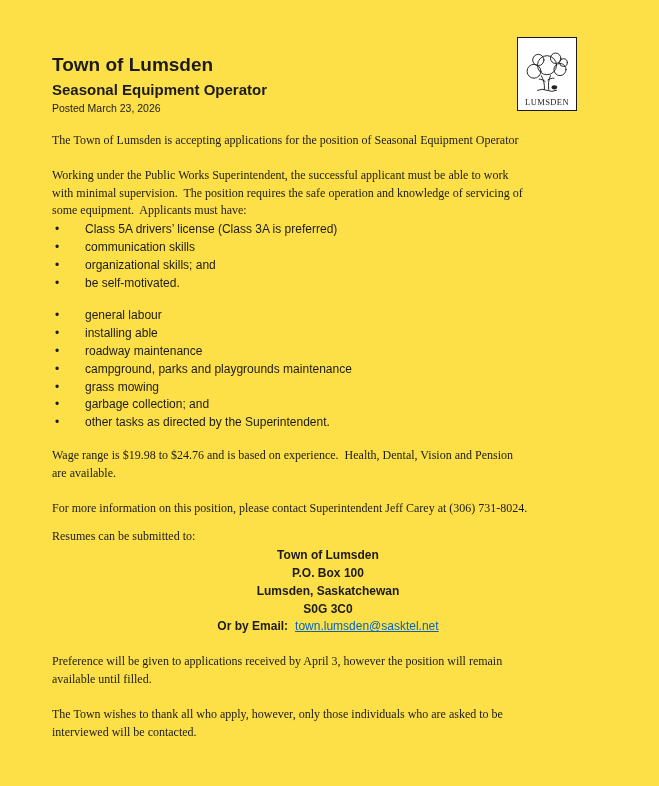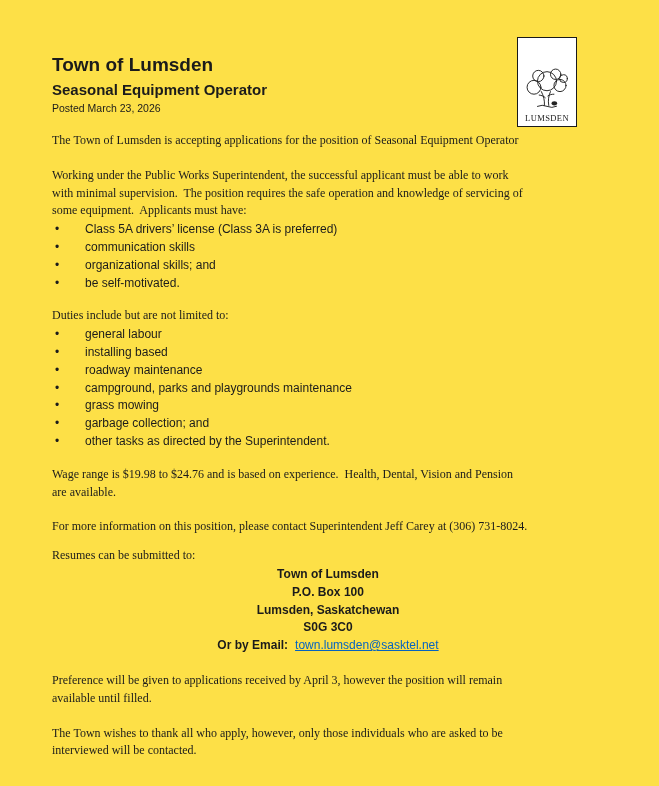--- a/index.html
+++ b/index.html
@@ -35,21 +35,21 @@
     font-size: 10.5px;
     line-height: 13px;
     margin-top: 3px;
   }
   
   .logo {
     position: absolute;
     left: 517px;
     top: 37px;
     width: 60px;
-    height: 90px;
+    height: 74px;
     border: 1.5px solid #1a1a1a;
     box-sizing: border-box;
     display: flex;
     flex-direction: column;
     align-items: center;
     justify-content: flex-end;
     padding-bottom: 3px;
     background: #fff;
   }
   .logo svg { display: block; margin-bottom: 1px; }
@@ -142,25 +142,24 @@
       <span class="line">some equipment.  Applicants must have:</span>
     </p>
 
     <ul class="bullets">
       <li>Class 5A drivers’ license (Class 3A is preferred)</li>
       <li>communication skills</li>
       <li>organizational skills; and</li>
       <li>be self-motivated.</li>
     </ul>
 
-    <p class="para tight">Duties include but are not limited to:</p>
 
     <ul class="bullets">
       <li>general labour</li>
-      <li>installing based</li>
+      <li>installing able</li>
       <li>roadway maintenance</li>
       <li>campground, parks and playgrounds maintenance</li>
       <li>grass mowing</li>
       <li>garbage collection; and</li>
       <li>other tasks as directed by the Superintendent.</li>
     </ul>
 
     <p class="para">
       <span class="line">Wage range is $19.98 to $24.76 and is based on experience.  Health, Dental, Vision and Pension</span><br>
       <span class="line">are available.</span>

